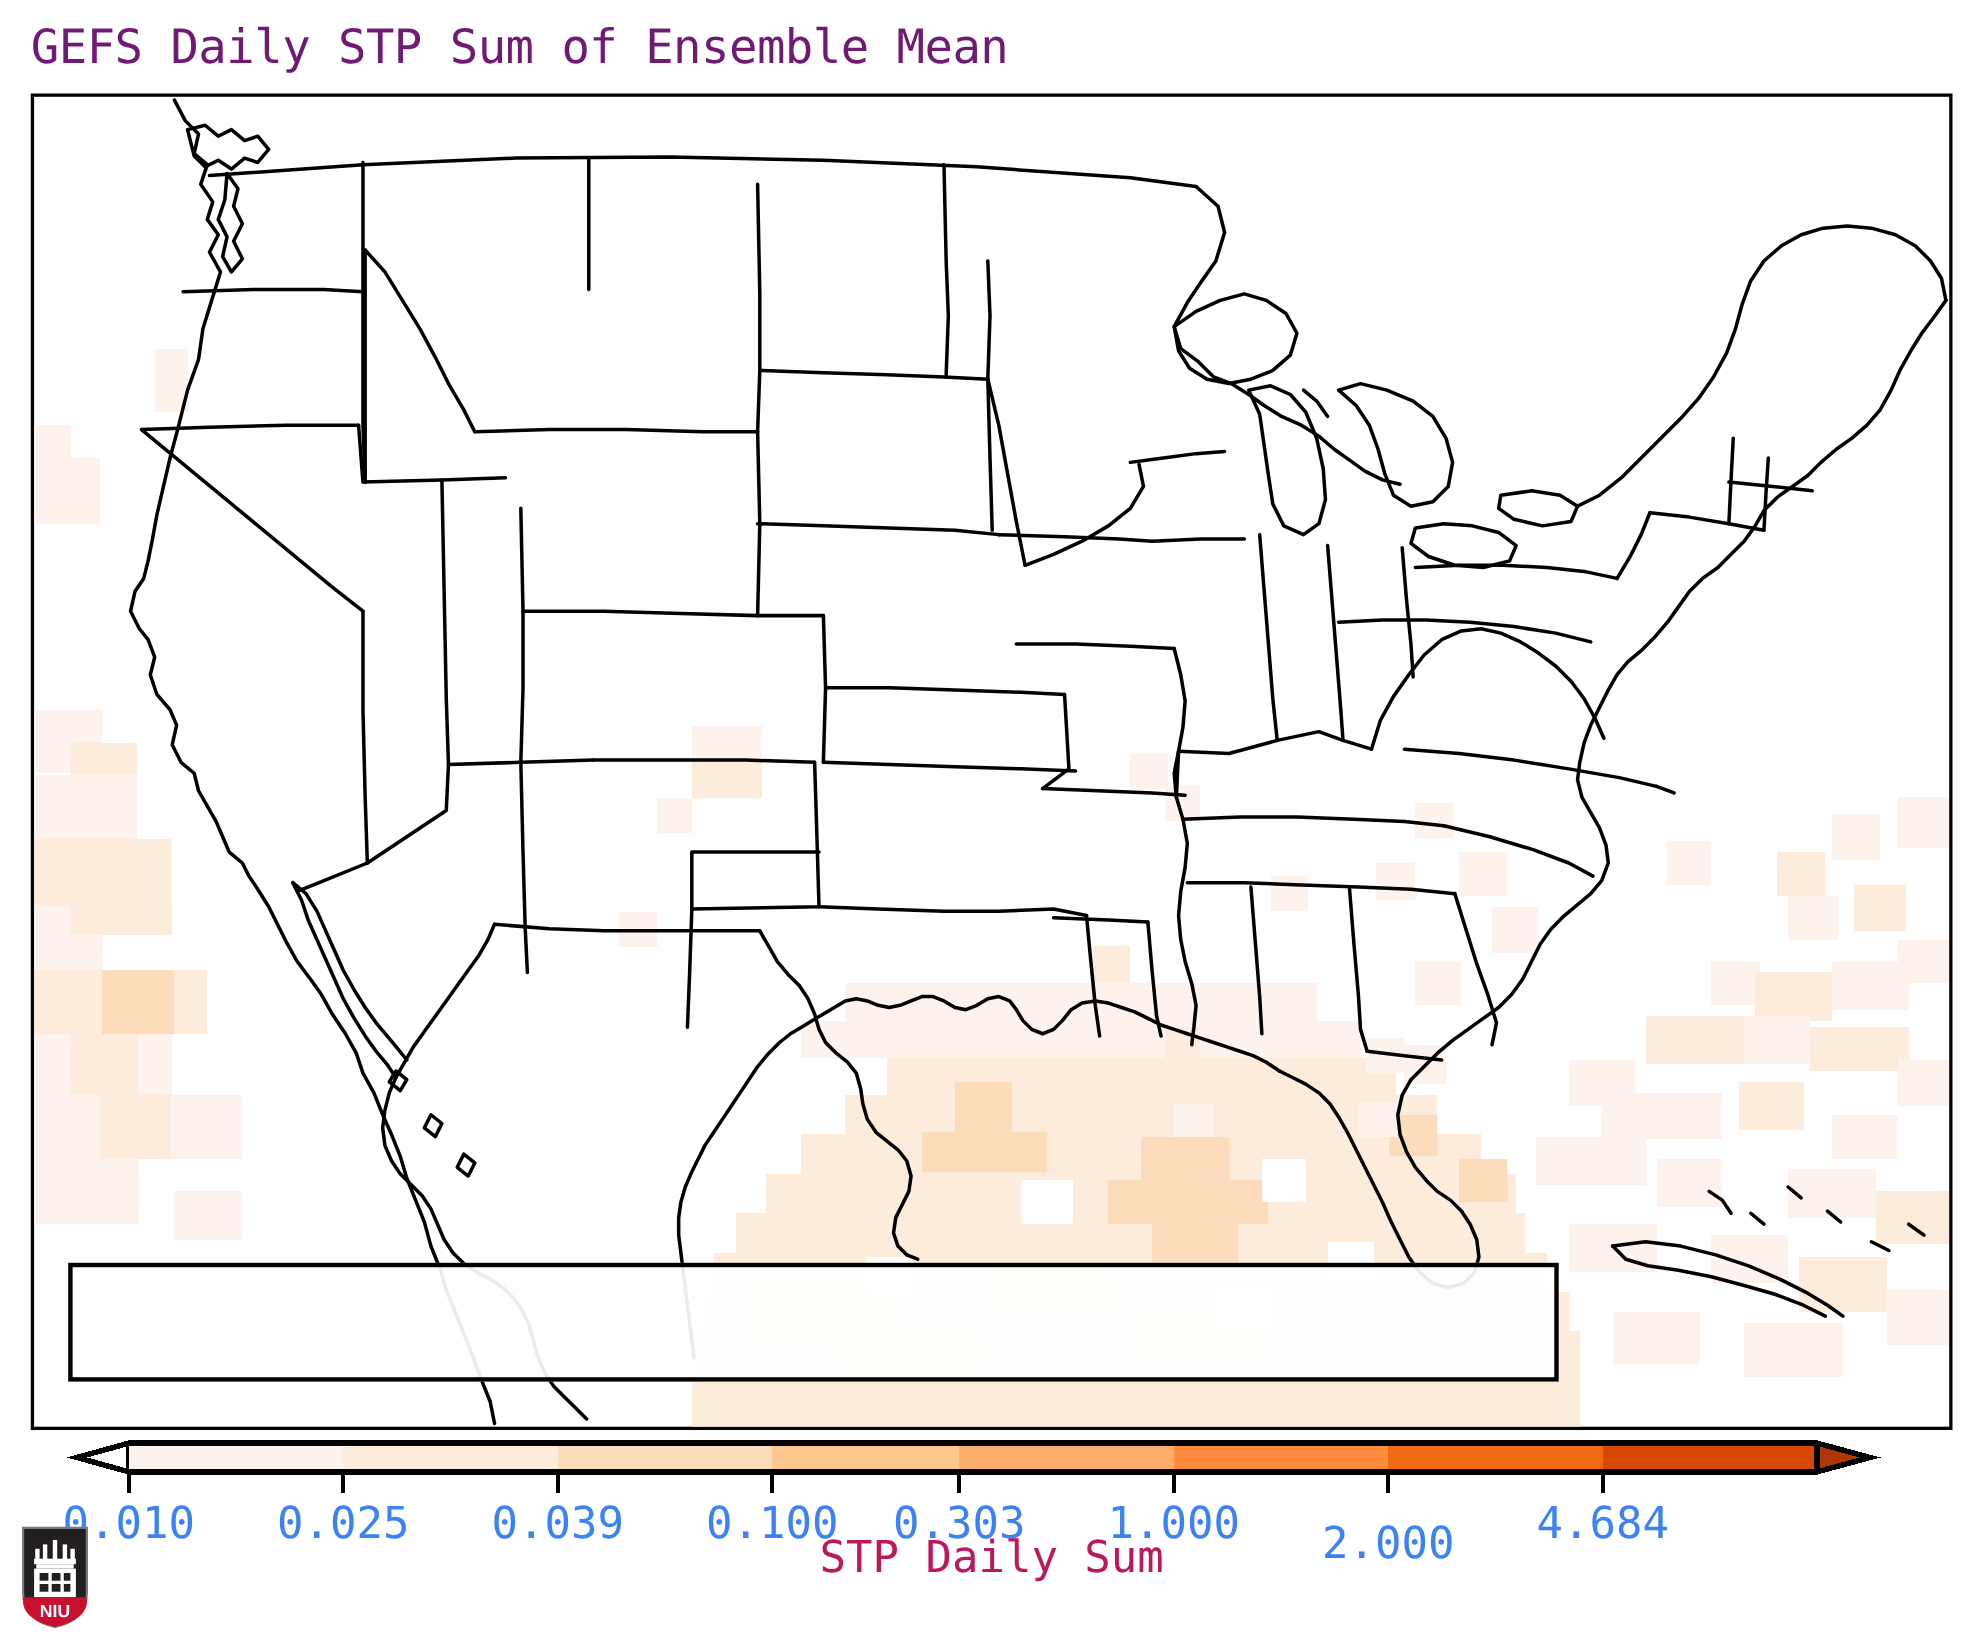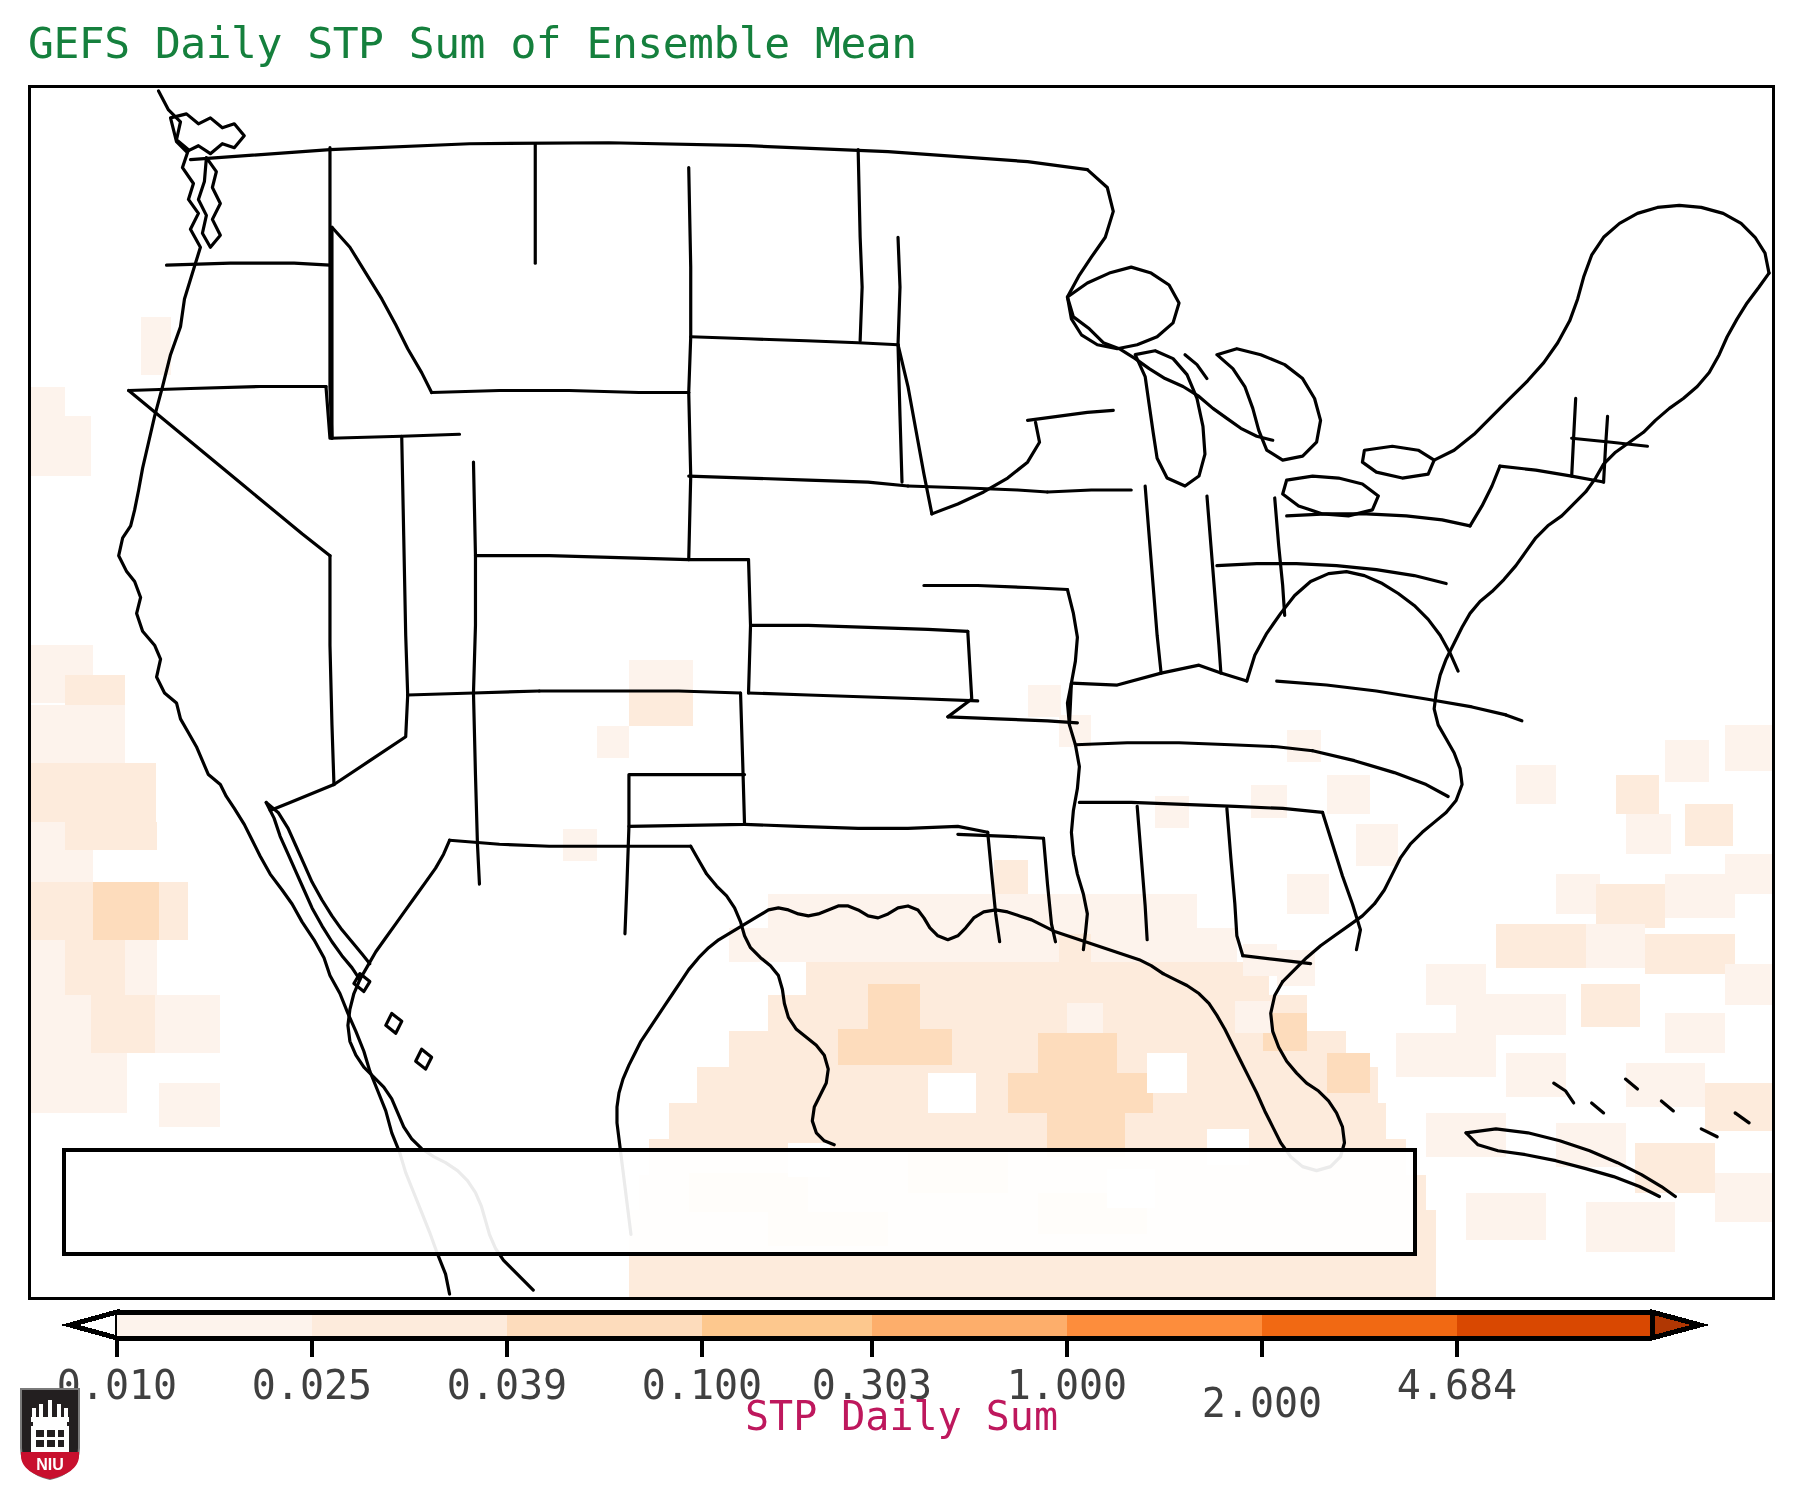--- a/index.html
+++ b/index.html
@@ -15,21 +15,21 @@
     overflow: hidden;
   }
 
   
   #page-title {
     position: absolute;
     left: 28px;
     top: 18px;
     font-size: 43px;
     letter-spacing: -0.5px;
-    color: #15803d;
+    color: #701a75;
     white-space: nowrap;
     font-family: "DejaVu Sans Mono", "Liberation Mono", monospace;
   }
 
   
   #map-frame {
     position: absolute;
     left: 28px;
     top: 85px;
     width: 1747px;
@@ -76,21 +76,21 @@
     height: 200px;
     z-index: 50;
   }
   #colorbar-svg {
     position: absolute;
     left: 0; top: 0;
   }
   .cb-tick-label {
     position: absolute;
     font-size: 40px;
-    color: #404040;
+    color: #3b82f6;
     white-space: nowrap;
     transform: translateX(-50%);
     font-family: "DejaVu Sans Mono", "Liberation Mono", monospace;
   }
   #cb-axis-label {
     position: absolute;
     left: 50%;
     top: 93px;
     transform: translateX(-50%);
     font-size: 40px;

